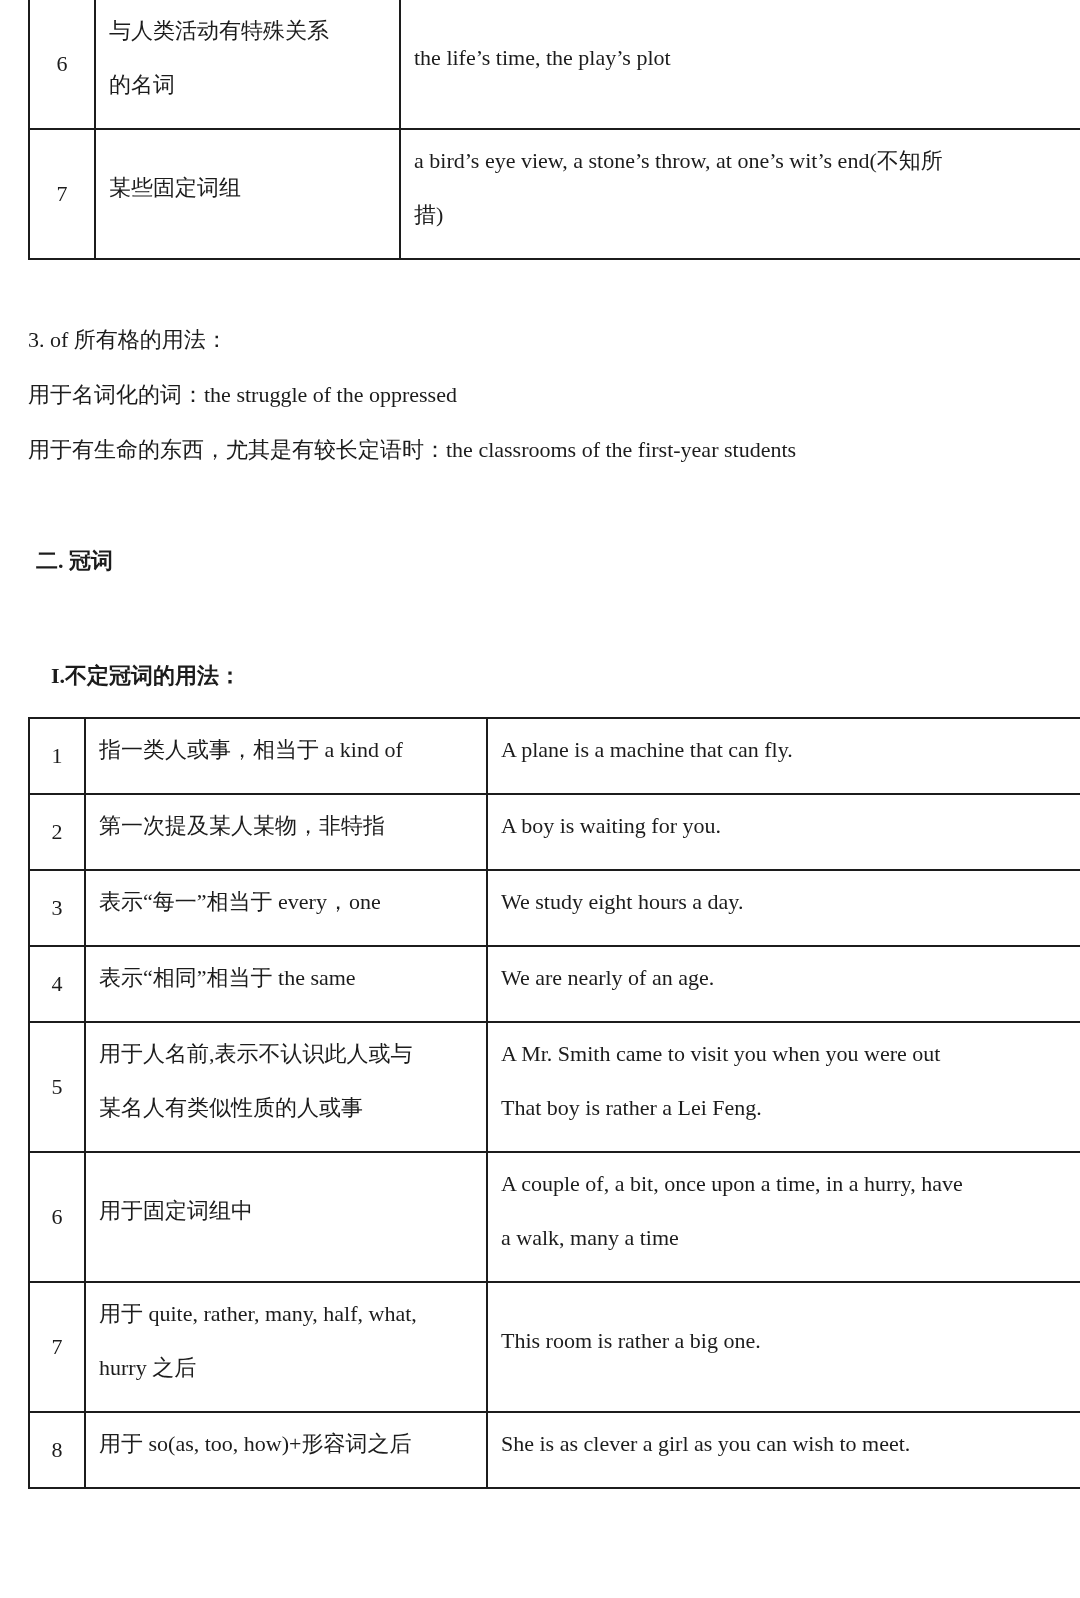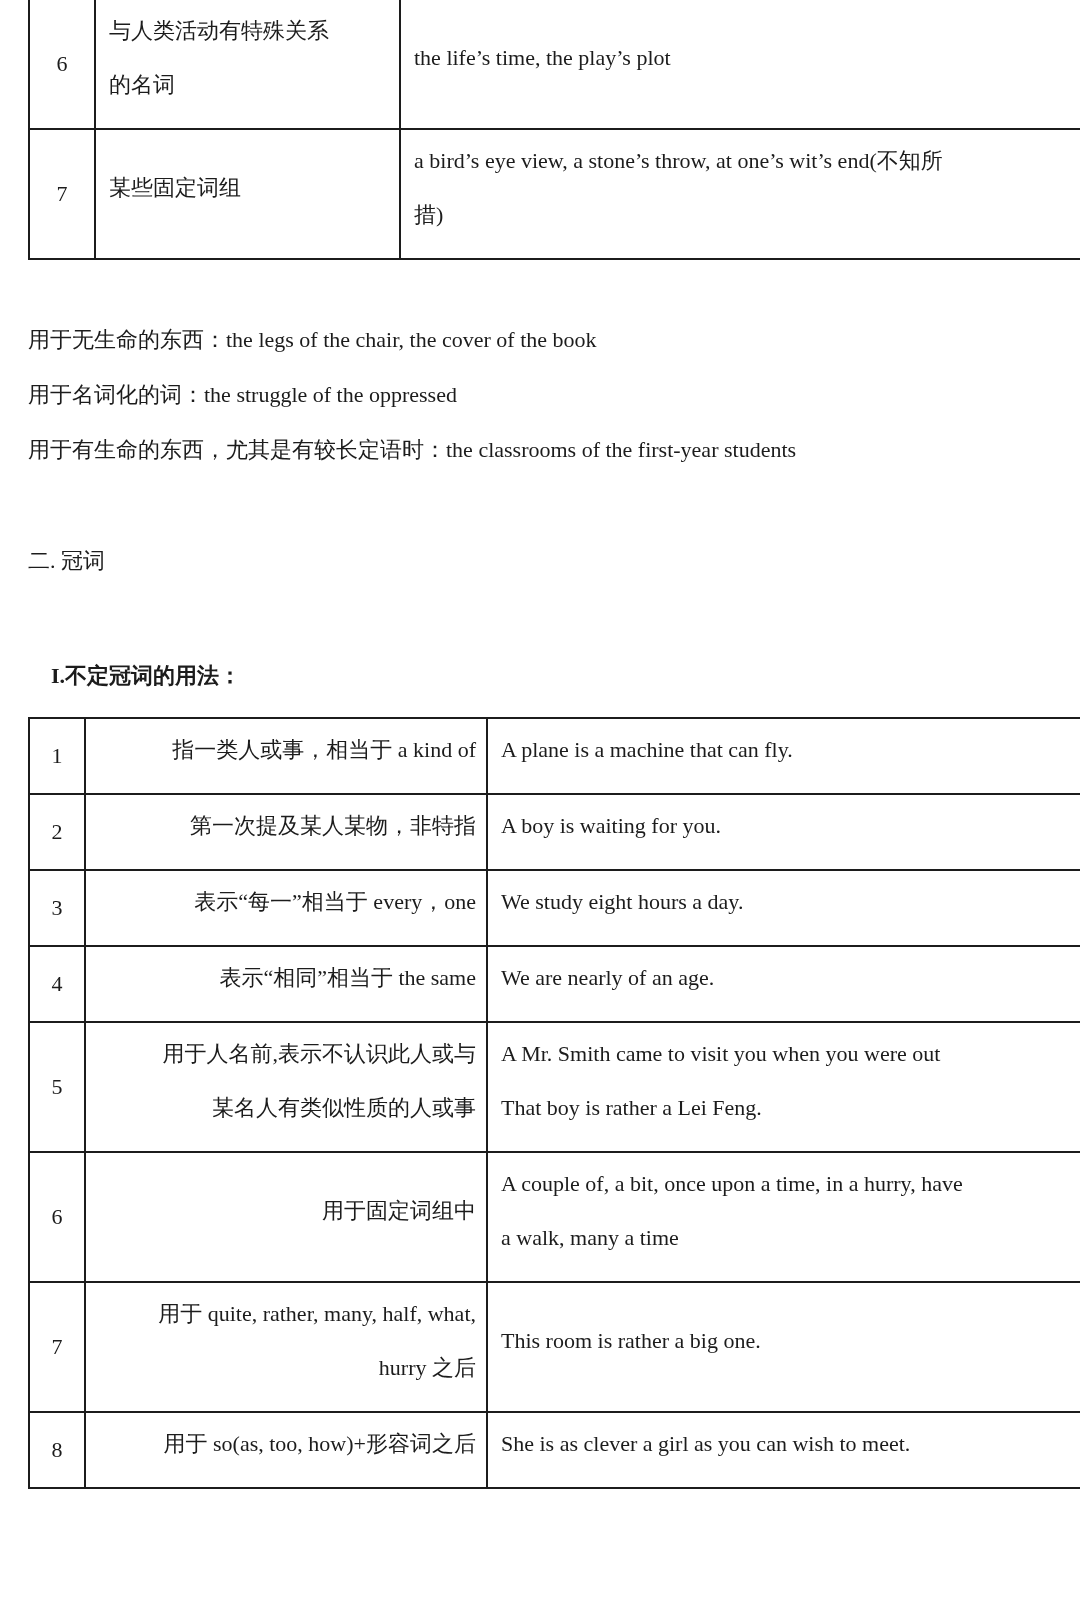--- a/index.html
+++ b/index.html
@@ -28,28 +28,28 @@
   .t1 td{border-top-width:2px;}
   .t1 tr:first-child td{border-top:none;}
   .t1 .c-num{width:60px;}
   .t1 .c-desc{width:280px;}
   .t1 .c-ex{width:680px;}
   .t1 .r6{height:128px;}
   .t1 .r7{height:127px;}
 
   
   .of-section{margin-top:52px;line-height:55px;}
-  .sec-heading{margin-top:56px;line-height:55px;font-weight:normal;}
+  .sec-heading{margin-top:56px;line-height:55px;font-weight:bold;margin-left:8px;}
   .sec-intro{line-height:55px;}
   .sub-heading{margin-top:60px;line-height:55px;font-weight:bold;margin-left:23px;}
 
   
   .t2{width:1020px;margin-top:14px;}
   .t2 .c-num{width:50px;}
-  .t2 .c-desc{width:377px;text-align:right;}
+  .t2 .c-desc{width:377px;}
   .t2 .c-ex{width:593px;}
   .t2 .rs{height:73px;}   
   .t2 .rd{height:127px;}  
   .t2 .r8{height:68px;}
 </style>
 </head>
 <body>
 
 <div class="doc">
 
@@ -64,21 +64,21 @@
     <tr class="r7">
       <td class="num c-num">7</td>
       <td class="c-desc">某些固定词组</td>
       <td class="c-ex">a bird’s eye view, a stone’s throw, at one’s wit’s end(不知所
 措)</td>
     </tr>
   </tbody>
     </table>
 
   <div class="of-section">
-    <div>用于无生命的东西：the legs of the chair, the cover of the book</div>
+    <div>3. of 所有格的用法：</div>
     <div>用于名词化的词：the struggle of the oppressed</div>
     <div>用于有生命的东西，尤其是有较长定语时：the classrooms of the first-year students</div>
   </div>
 
   <div class="sec-heading">二. 冠词</div>
 
   <div class="sub-heading">I.不定冠词的用法：</div>
 
   <table class="t2">
     <tbody>

